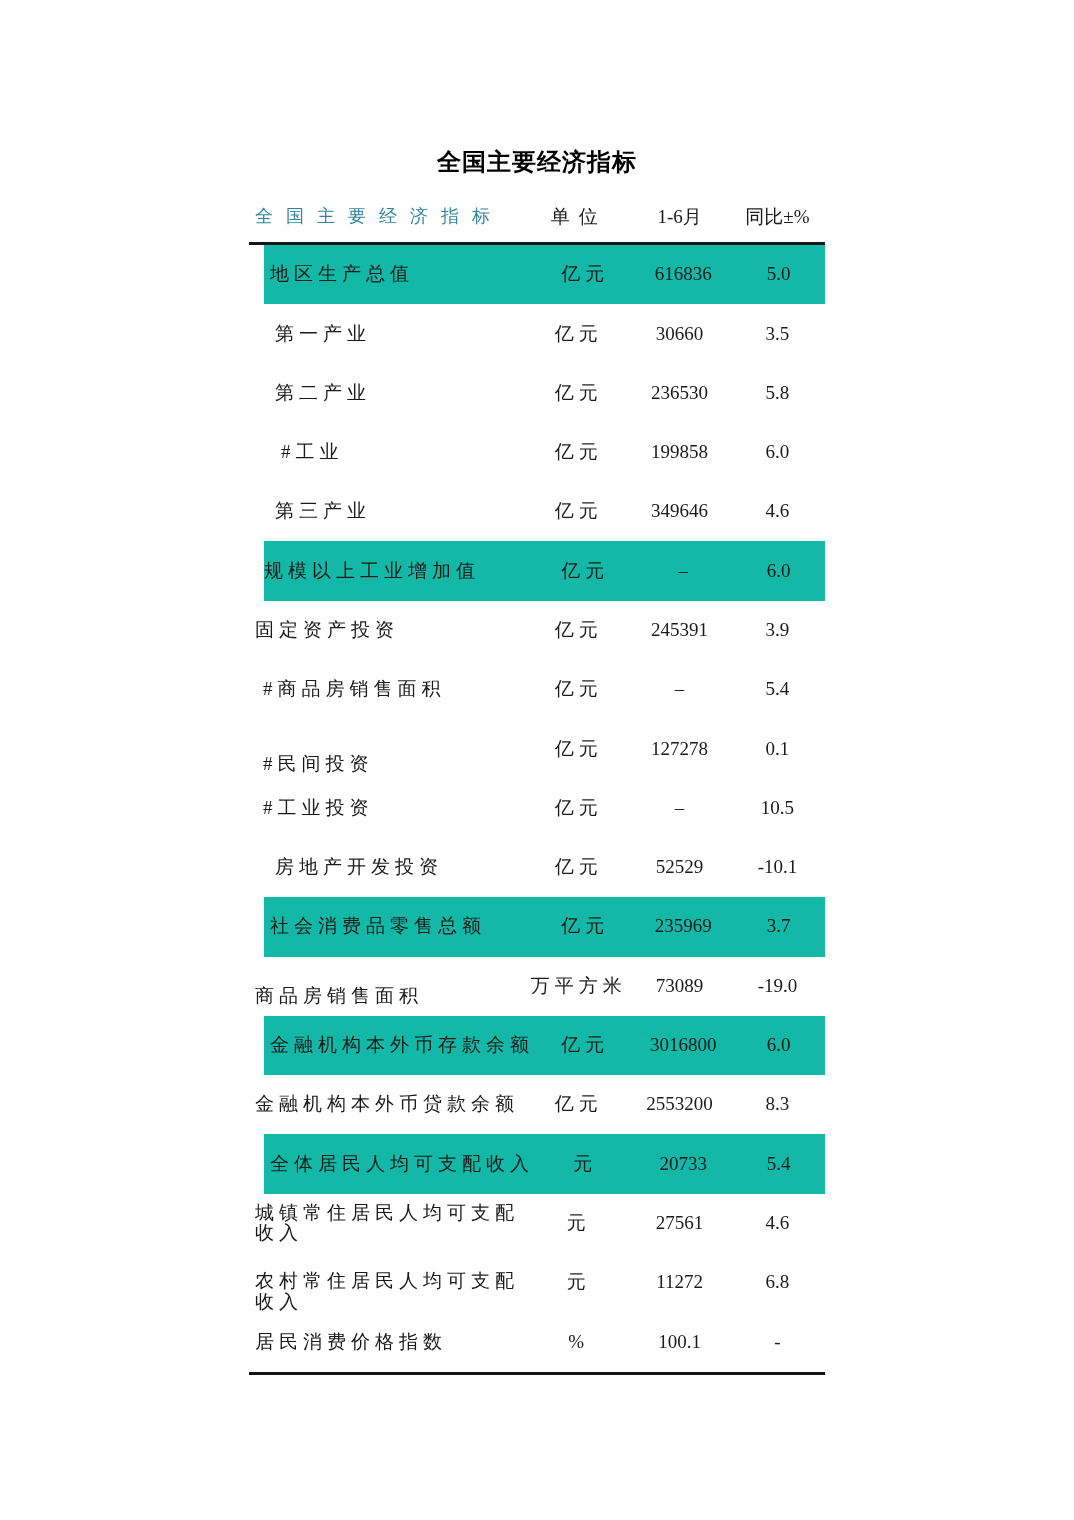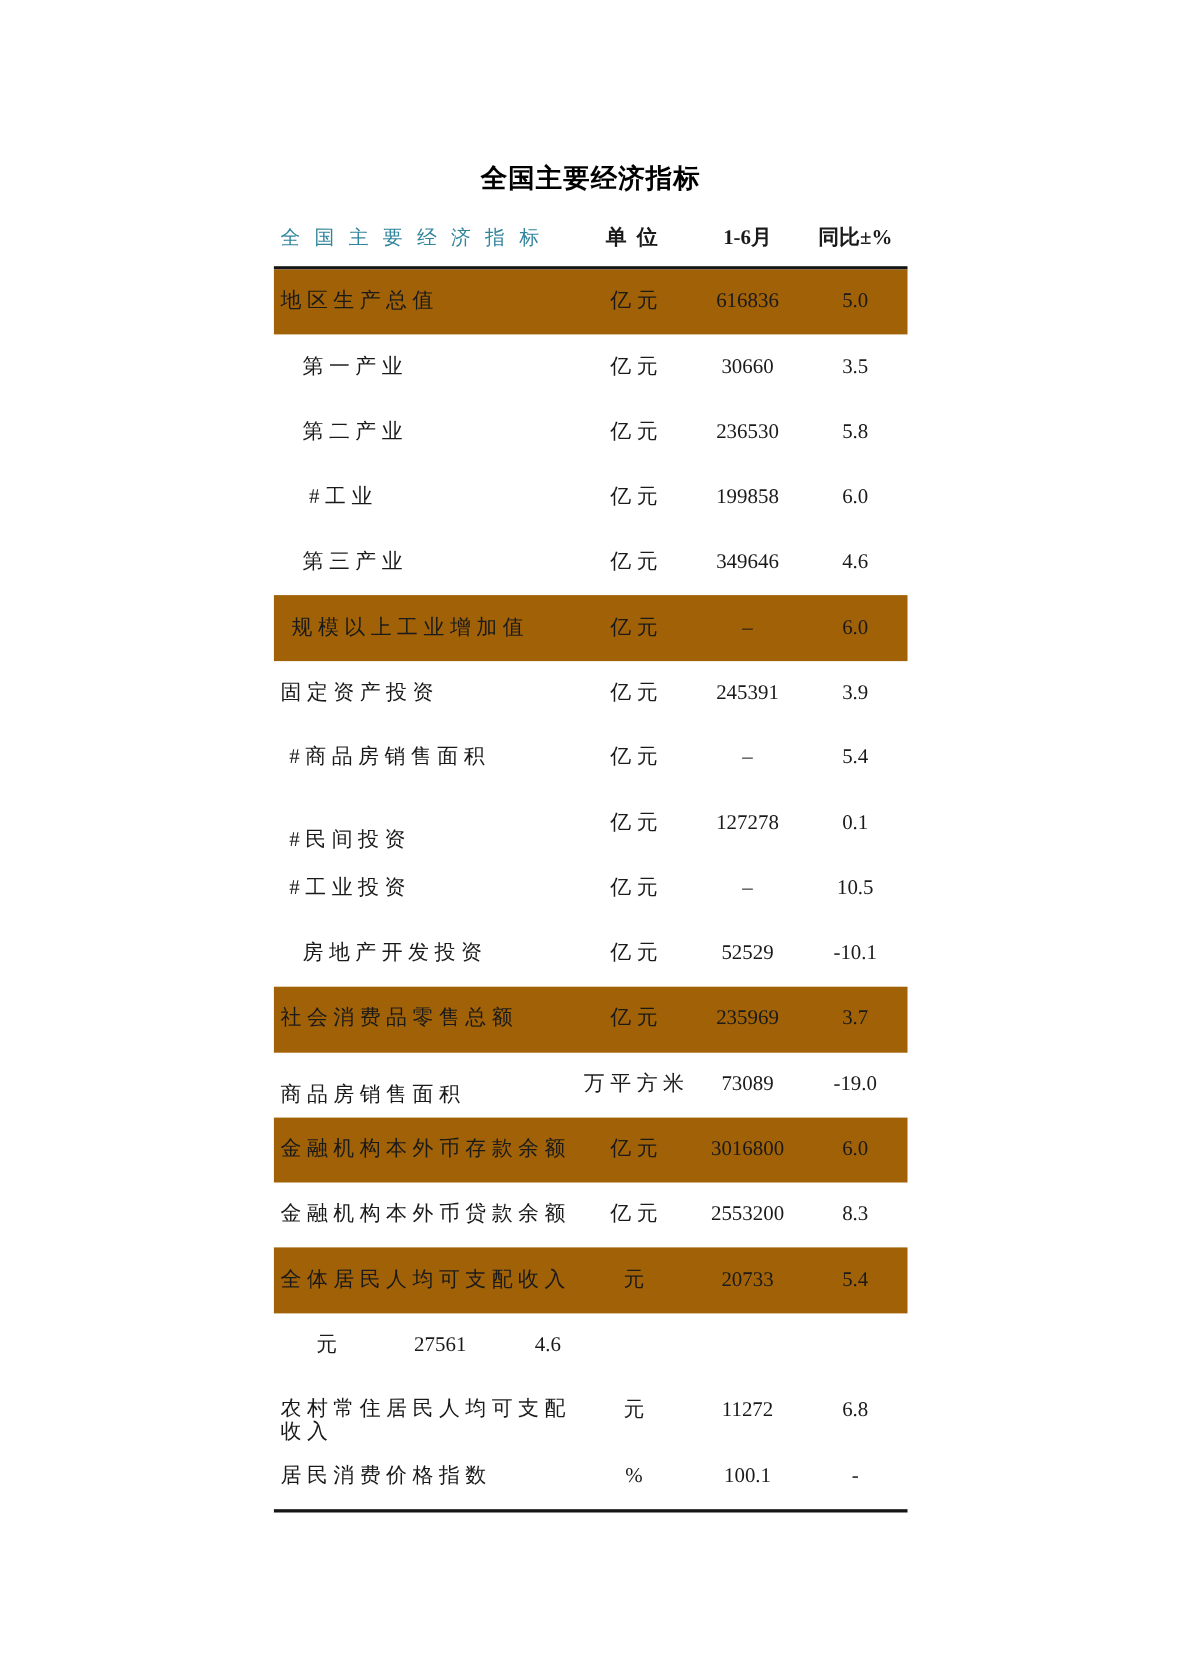--- a/index.html
+++ b/index.html
@@ -37,21 +37,21 @@
     border-bottom: 3px solid #151515;
   }
   .tbody {
     border-bottom: 3px solid #151515;
   }
   .row {
     display: flex;
     align-items: center;
     height: 59.3px;
   }
-  .row.hl { background: #a16207; }
+  .row.hl { background: #14b8a6; margin-left: 15px; }
   .cell { box-sizing: border-box; font-size: 19px; line-height: 1.1; }
   .c-name {
     width: 48.5%;
     text-align: left;
     letter-spacing: 5px;
     padding-left: 6px;
   }
   .c-unit {
     width: 17.5%;
     text-align: center;
@@ -63,21 +63,21 @@
   }
   .c-yoy {
     width: 16.5%;
     text-align: center;
   }
   .h-name {
     color: #31859b;
     font-size: 18px;
     letter-spacing: 13px;
   }
-  .h-bold { font-weight: 700; }
+  .h-bold { font-weight: 400; }
   .h-unit { letter-spacing: 9px; }
 </style>
 </head>
 <body>
 
 <div class="page">
 
   <div class="doc-title">全国主要经济指标</div>
 
   <div class="econ-table">
@@ -114,21 +114,21 @@
           <div class="cell c-val">199858</div>
           <div class="cell c-yoy">6.0</div>
         </div>
         <div class="row">
           <div class="cell c-name" style="padding-left: 26px;">第三产业</div>
           <div class="cell c-unit">亿元</div>
           <div class="cell c-val">349646</div>
           <div class="cell c-yoy">4.6</div>
         </div>
         <div class="row hl">
-          <div class="cell c-name" style="padding-left: 16px;">规模以上工业增加值</div>
+          <div class="cell c-name" style="padding-left: 0;">规模以上工业增加值</div>
           <div class="cell c-unit">亿元</div>
           <div class="cell c-val">–</div>
           <div class="cell c-yoy">6.0</div>
         </div>
         <div class="row">
           <div class="cell c-name" style="padding-left: 6px;">固定资产投资</div>
           <div class="cell c-unit">亿元</div>
           <div class="cell c-val">245391</div>
           <div class="cell c-yoy">3.9</div>
         </div>
@@ -180,20 +180,21 @@
           <div class="cell c-val">2553200</div>
           <div class="cell c-yoy">8.3</div>
         </div>
         <div class="row hl">
           <div class="cell c-name" style="padding-left: 6px;">全体居民人均可支配收入</div>
           <div class="cell c-unit">元</div>
           <div class="cell c-val">20733</div>
           <div class="cell c-yoy">5.4</div>
         </div>
         <div class="row">
+          <div class="cell c-name" style="padding-left: 6px;">城镇常住居民人均可支配收入</div>
           <div class="cell c-unit">元</div>
           <div class="cell c-val">27561</div>
           <div class="cell c-yoy">4.6</div>
         </div>
         <div class="row">
           <div class="cell c-name" style="padding-left: 6px; margin-top: 18px;">农村常住居民人均可支配收入</div>
           <div class="cell c-unit">元</div>
           <div class="cell c-val">11272</div>
           <div class="cell c-yoy">6.8</div>
         </div>

